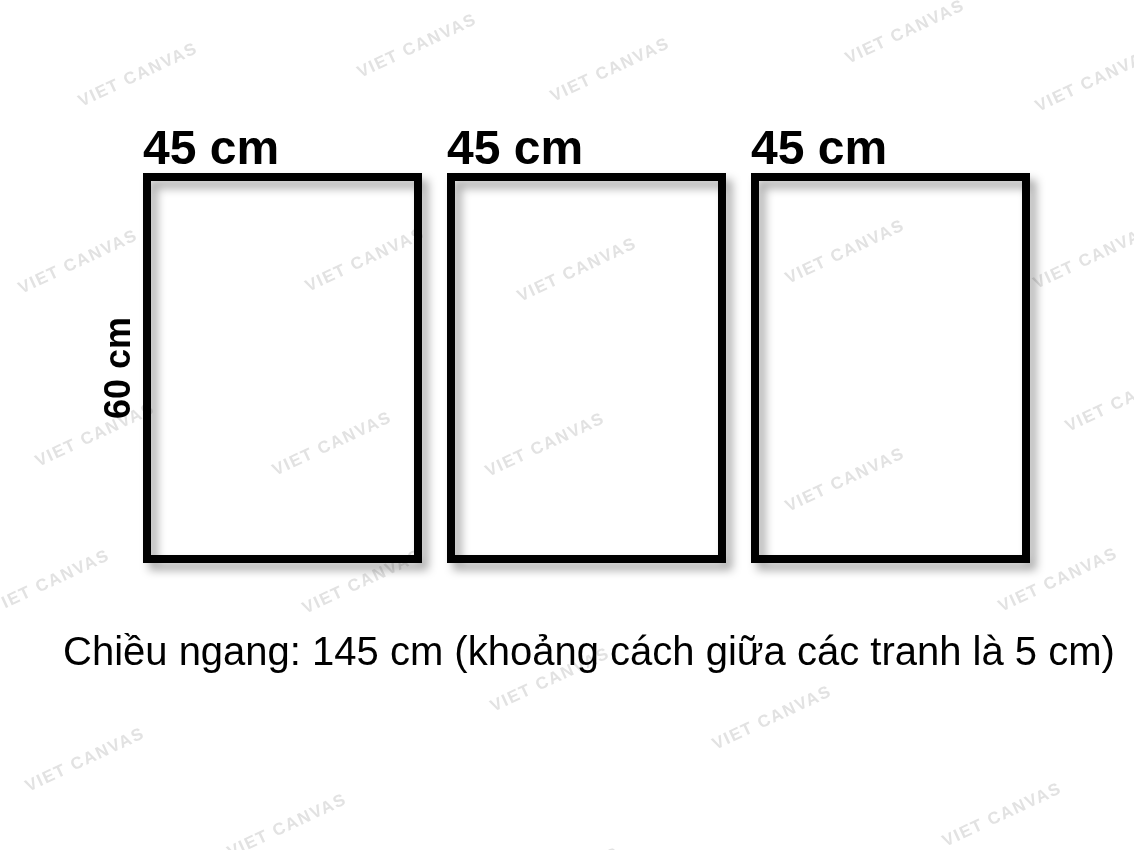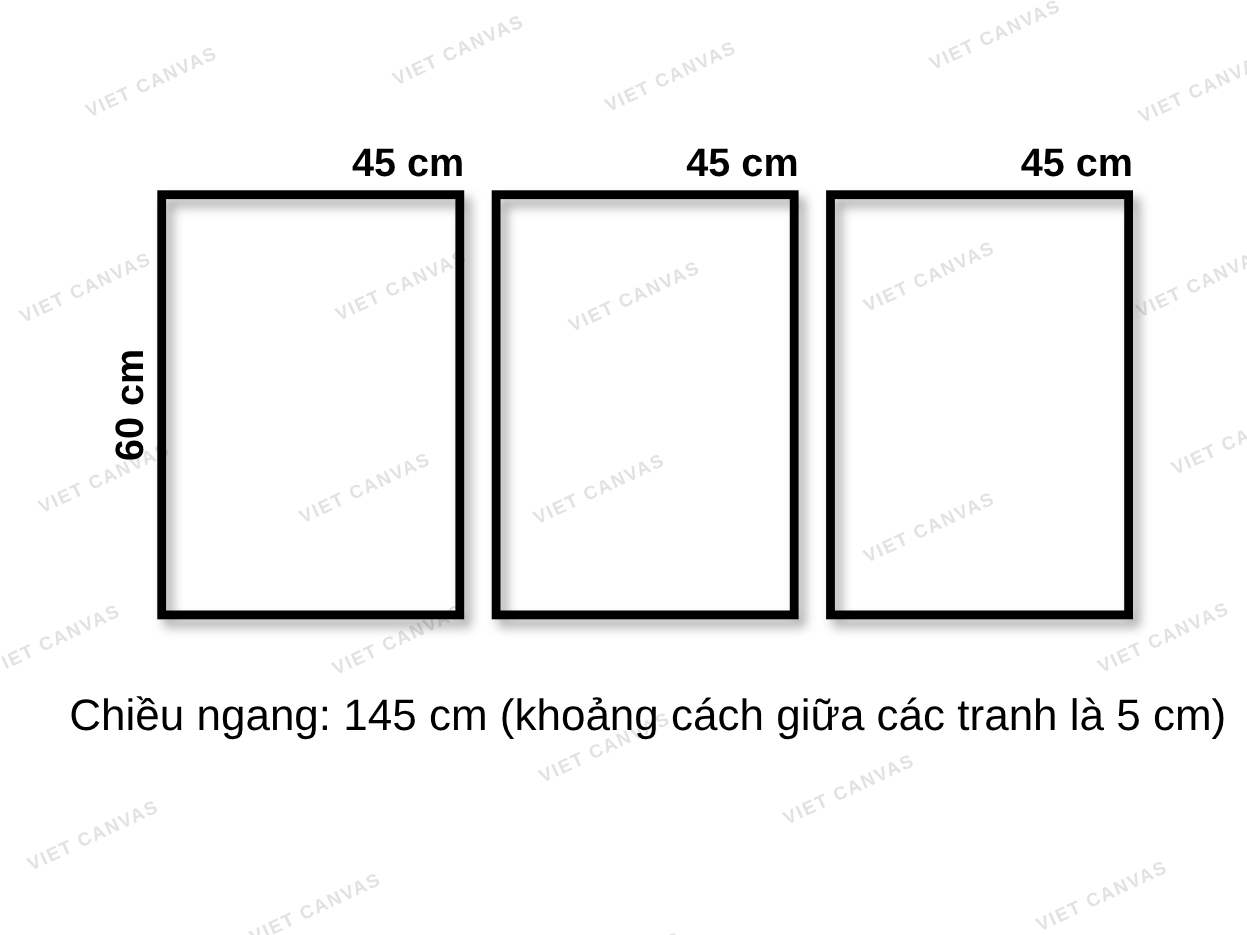--- a/index.html
+++ b/index.html
@@ -46,22 +46,22 @@
   #frame-1 { left: 143px; }
   #frame-2 { left: 447px; }
   #frame-3 { left: 751px; }
   
   .width-label {
     position: absolute;
     top: 126px;
     width: 279px;
     height: 44px;
     line-height: 44px;
-    text-align: right;
-    font-size: 36px;
+    text-align: left;
+    font-size: 48px;
     font-weight: bold;
     z-index: 2;
   }
   #width-label-1 { left: 143px; }
   #width-label-2 { left: 447px; }
   #width-label-3 { left: 751px; }
   #height-label {
     position: absolute;
     left: 48px;
     top: 348px;

